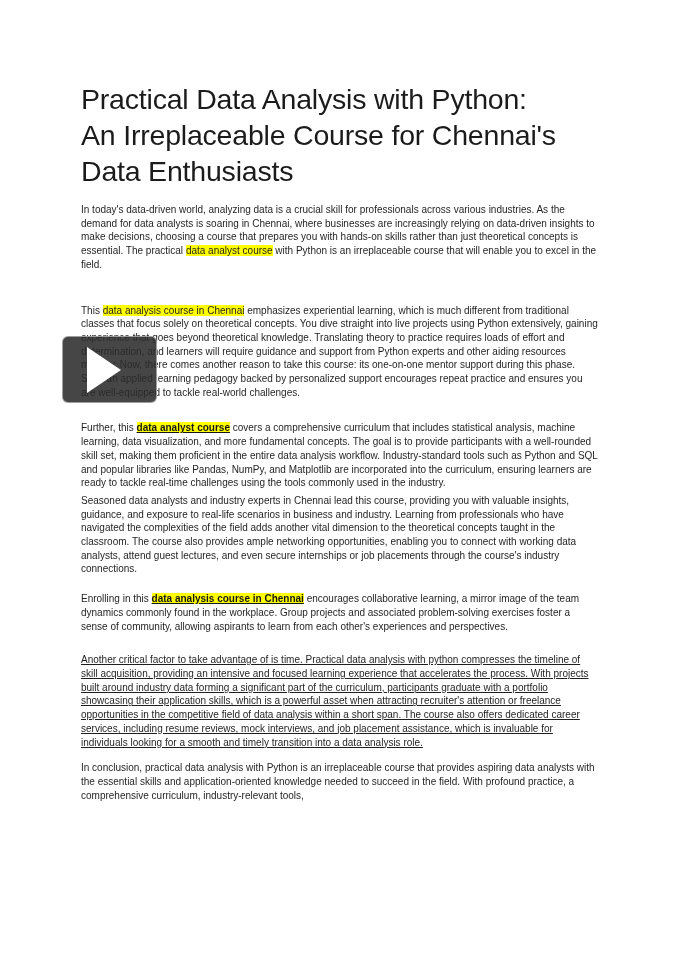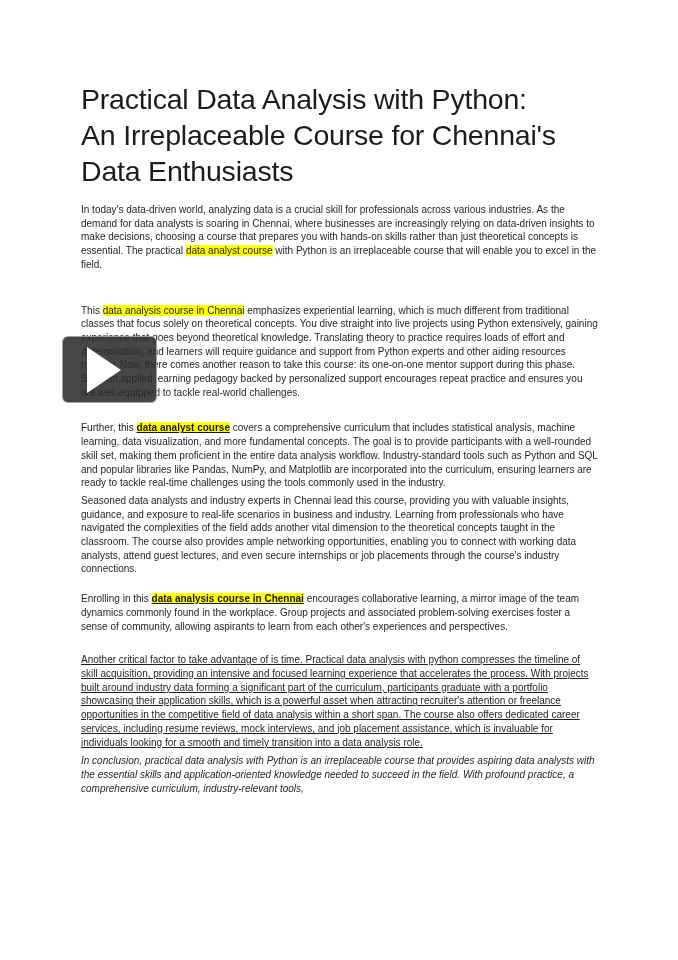--- a/index.html
+++ b/index.html
@@ -41,21 +41,21 @@
     line-height: 13.7px;
     color: #1f1f1f;
   }
   
   .body-text p.para:nth-of-type(1) { margin-top: 14px; }
   .body-text p.para:nth-of-type(2) { margin-top: 32px; }
   .body-text p.para:nth-of-type(3) { margin-top: 22px; }
   .body-text p.para:nth-of-type(4) { margin-top: 4px;  }
   .body-text p.para:nth-of-type(5) { margin-top: 16px;  }
   .body-text p.para:nth-of-type(6) { margin-top: 20px; text-decoration: underline; }
-  .body-text p.para:nth-of-type(7) { margin-top: 5px; font-style: italic;  }
+  .body-text p.para:nth-of-type(7) { margin-top: 12px;  }
 
   .seg-normal { background: transparent; }
   .seg-highlight { background: #ffff00; }
   .seg-highlight-link {
     background: #ffff00;
     font-weight: bold;
     text-decoration: underline;
     color: #161616;
     cursor: pointer;
   }

